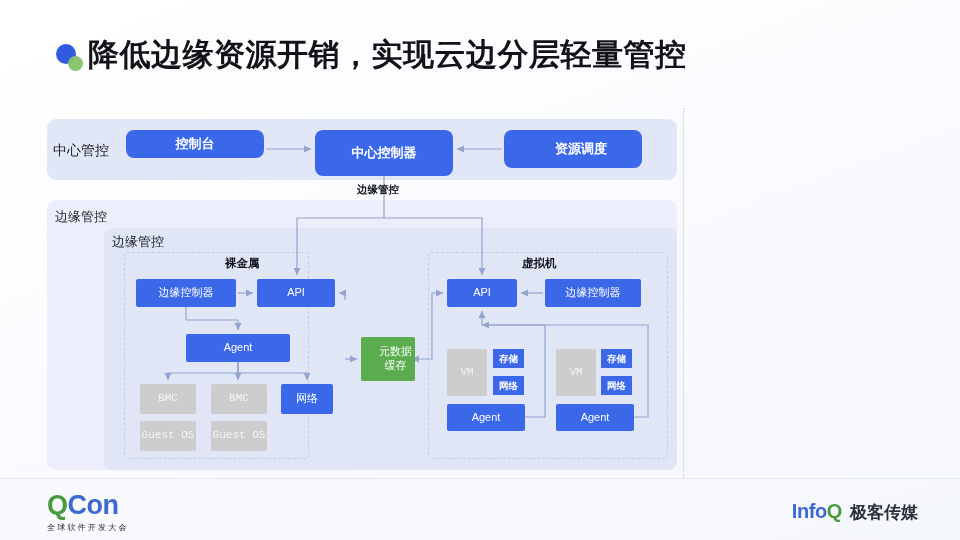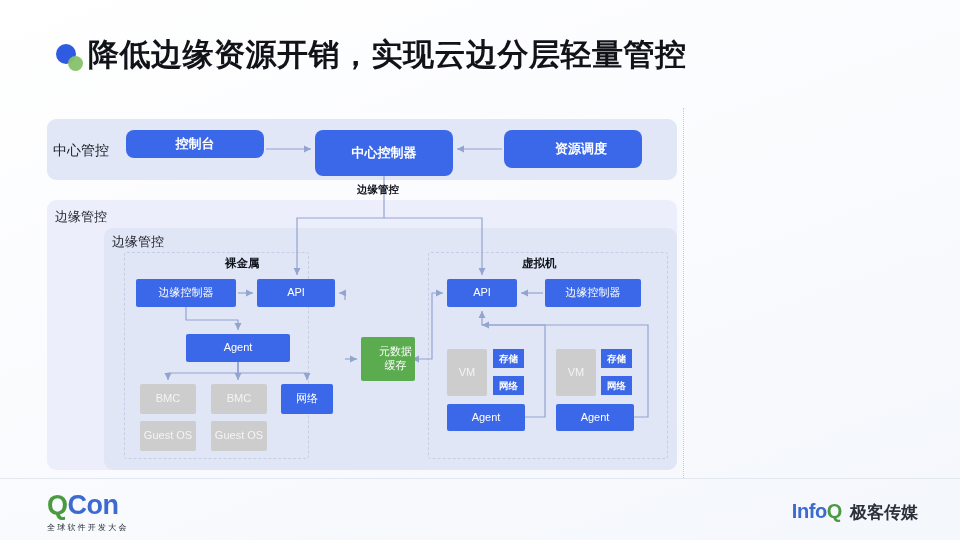--- a/index.html
+++ b/index.html
@@ -86,21 +86,21 @@
   
   .node {
     position: absolute;
     display: flex; align-items: center; justify-content: center;
     text-align: center; border-radius: 2px;
     font-size: 11px; line-height: 1.25;
     color: #ffffff; background: #3b68e8;
     white-space: pre-line;
   }
   .node.big { font-size: 13px; font-weight: bold; border-radius: 8px; }
-  .node.grey { background: #cdcdcd; color: #f4f4f4; }
+  .node.grey { background: #cdcdcd; color: #f4f4f4; font-family: Liberation Mono, monospace; }
   .node.green { background: #5aac4e; padding-left: 15px; }
   .node.small { font-size: 9.5px; font-weight: bold; border-radius: 0; }
 
   
   #node-console    { left: 126px; top: 130px; width: 138px; height: 28px; }
   #node-central    { left: 315px; top: 130px; width: 138px; height: 46px; }
   #node-scheduler  { left: 504px; top: 130px; width: 138px; height: 38px; padding-left: 16px; }
 
   
   #channel-label {

